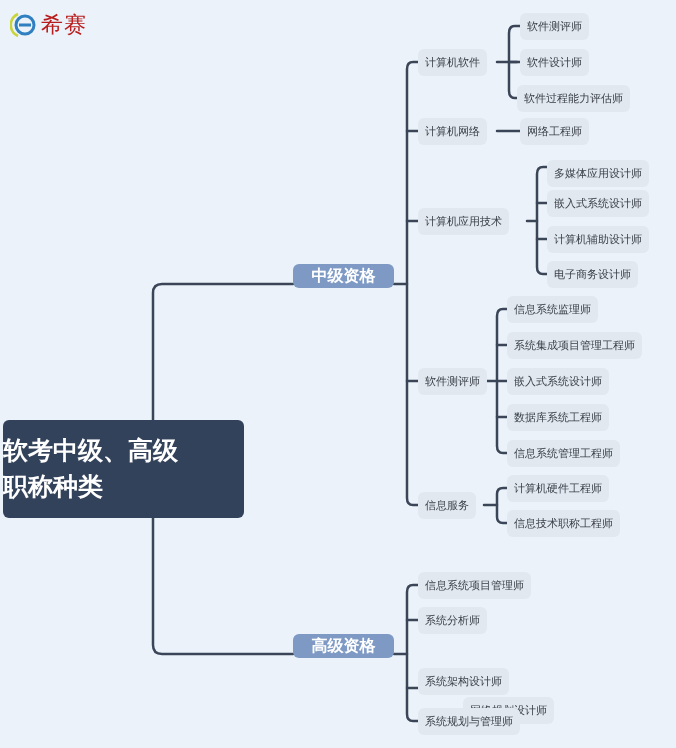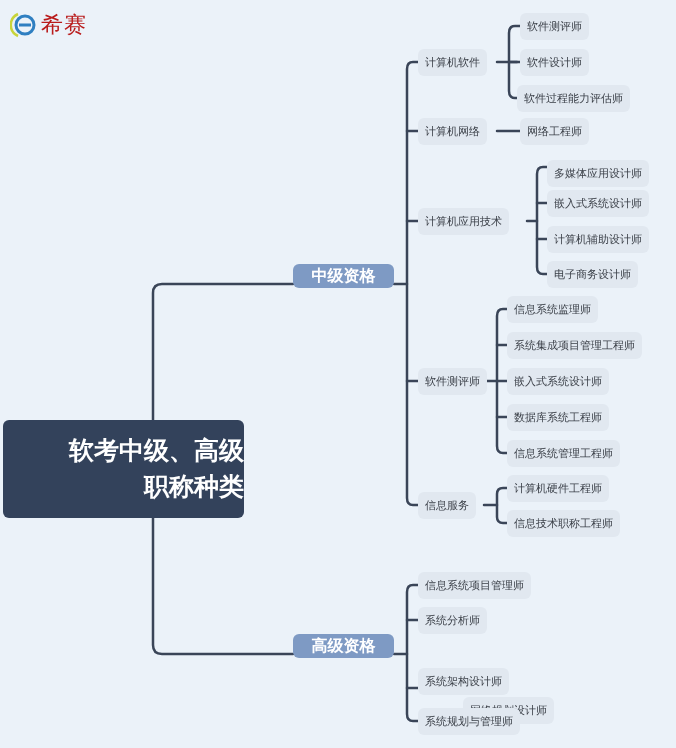--- a/index.html
+++ b/index.html
@@ -25,21 +25,21 @@
     }
     .node {
       position: absolute;
       box-sizing: border-box;
       white-space: nowrap;
     }
     .root {
       left: 3px; top: 420px; width: 241px; height: 98px;
       background: #33425b; border-radius: 6px;
       color: #fff; font-weight: bold; font-size: 25px;
-      display: flex; flex-direction: column; align-items: flex-end; justify-content: center;
+      display: flex; flex-direction: column; align-items: flex-start; justify-content: center;
       line-height: 36px;
     }
     .cat {
       left: 293px; width: 101px; height: 24px;
       background: #7e9ac4; border-radius: 6px;
       color: #fff; font-weight: bold; font-size: 16px;
       display: flex; align-items: center; justify-content: center;
     }
     .l2, .leaf {
       height: 27px; line-height: 27px;

